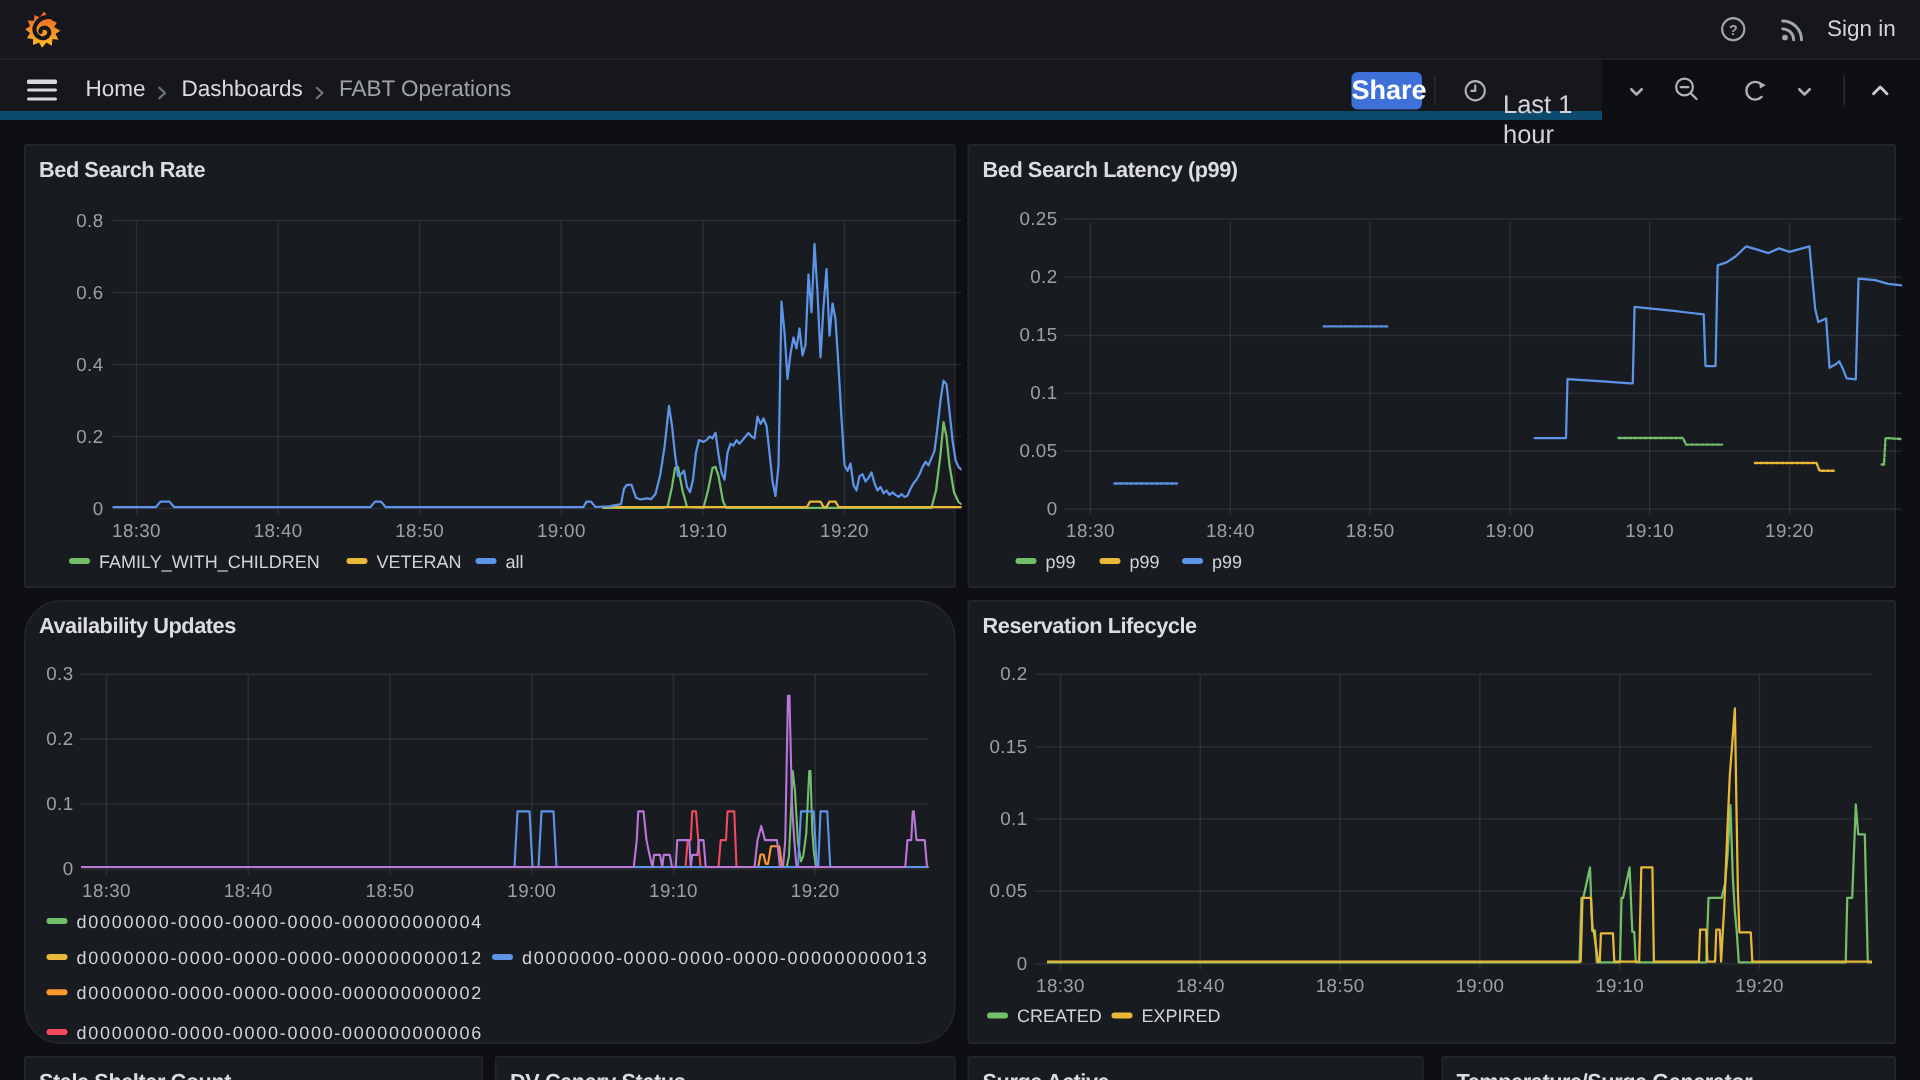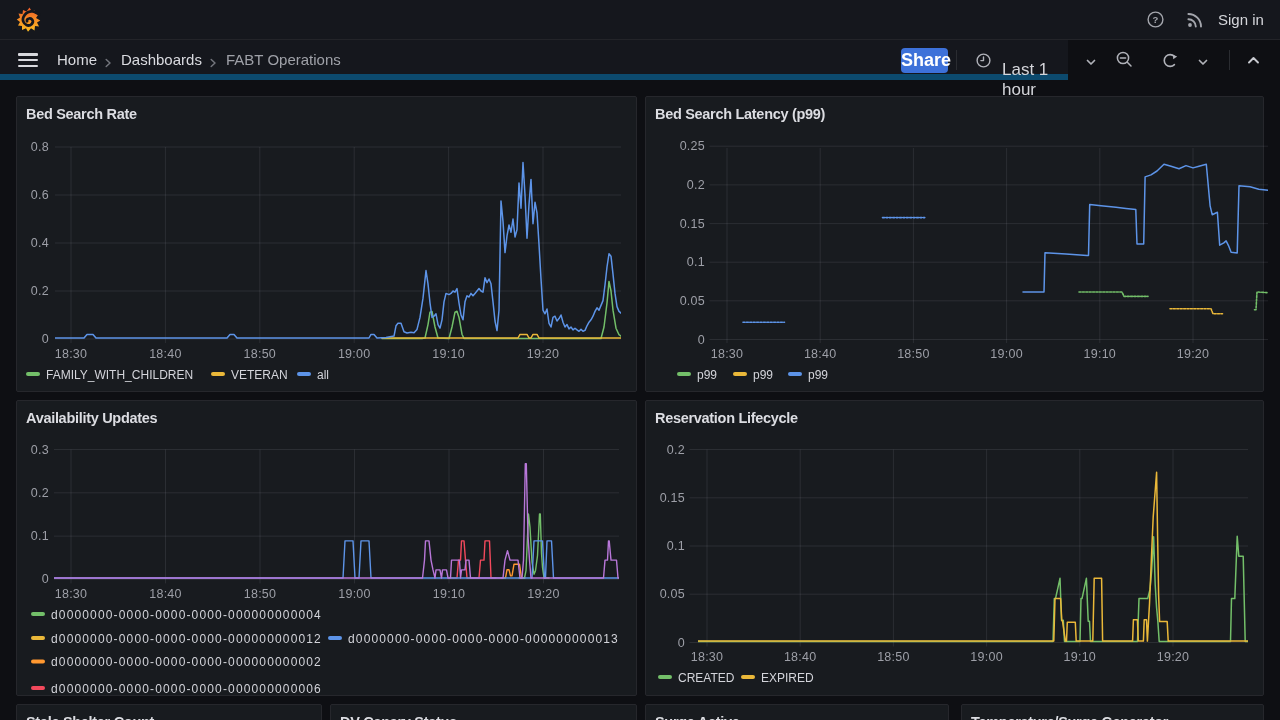--- a/index.html
+++ b/index.html
@@ -68,21 +68,21 @@
 </svg></div>
   <div class="abs" style="left:1197px;top:14px;"><svg width="12" height="12" viewBox="0 0 12 12">
         <path d="M2.5 4.5 L6 8 L9.5 4.5" fill="none" stroke="#b0b2b9" stroke-width="1.7" stroke-linecap="round" stroke-linejoin="round"></path>
       </svg></div>
   <div class="abs" style="left:1229px;top:10px;width:1px;height:20px;background:#2a2c31;"></div>
   <div class="abs" style="left:1246px;top:12.5px;"><svg width="15" height="15" viewBox="0 0 15 15">
         <path d="M3 9.5 L7.5 5 L12 9.5" fill="none" stroke="#c9cbd1" stroke-width="1.9" stroke-linecap="round" stroke-linejoin="round"></path>
       </svg></div>
 </div>
 
-<div class="panel" style="left:16px;top:96px;width:621px;height:296px;">
+<div class="panel" style="left:16px;top:96px;width:621px;height:296px;padding-left:20px;">
   <div class="ptitle">Bed Search Rate</div><svg width="621" height="296" viewBox="0 0 621 296">
       <defs>
         <clipPath id="c1">
           <rect x="38" y="40" width="566" height="203"></rect>
         </clipPath>
       </defs>
       <line x1="38" y1="242.0" x2="604" y2="242.0" stroke="rgba(204,204,220,0.11)" stroke-width="1"></line>
       <line x1="38" y1="194.0" x2="604" y2="194.0" stroke="rgba(204,204,220,0.11)" stroke-width="1"></line>
       <line x1="38" y1="146.0" x2="604" y2="146.0" stroke="rgba(204,204,220,0.11)" stroke-width="1"></line>
       <line x1="38" y1="98.0" x2="604" y2="98.0" stroke="rgba(204,204,220,0.11)" stroke-width="1"></line>
@@ -157,21 +157,21 @@
         <polyline points="357.0,195.0 378.0,195.0 379.0,155.7 400.0,157.1 421.0,158.6 422.5,158.6 423.7,107.6 435.0,108.8 450.0,110.3 460.0,111.5 469.8,112.6 471.0,147.0 477.7,147.0 479.1,79.9 485.0,77.9 491.0,74.0 498.0,67.3 505.0,69.3 513.0,71.7 520.0,68.6 527.0,70.9 533.0,69.3 540.3,67.3 544.1,108.8 546.2,117.7 551.4,115.3 553.7,148.2 557.8,145.9 560.1,143.9 562.5,148.6 565.1,155.2 571.2,155.9 573.0,88.7 584.1,89.8 592.8,92.2 602.0,93.3" fill="none" stroke="#5d94e8" stroke-width="1.5" stroke-opacity="1.0" stroke-linejoin="round" stroke-linecap="round"></polyline>
       </g>
       <rect x="11" y="275" width="14" height="4" rx="2" fill="#73bf69"></rect>
       <text x="31" y="281.5" font-size="12" fill="#d3d4da">p99</text>
       <rect x="67" y="275" width="14" height="4" rx="2" fill="#eab839"></rect>
       <text x="87" y="281.5" font-size="12" fill="#d3d4da">p99</text>
       <rect x="122" y="275" width="14" height="4" rx="2" fill="#5d94e8"></rect>
       <text x="142" y="281.5" font-size="12" fill="#d3d4da">p99</text>
     </svg>
 </div>
-<div class="panel" style="left:16px;top:400px;width:621px;height:296px;">
+<div class="panel" style="left:16px;top:400px;width:621px;height:296px;border-radius:25px;">
   <div class="ptitle">Availability Updates</div><svg width="621" height="296" viewBox="0 0 621 296">
       <defs>
         <clipPath id="c3">
           <rect x="37" y="40" width="565" height="140"></rect>
         </clipPath>
       </defs>
       <line x1="37" y1="178.4" x2="602" y2="178.4" stroke="rgba(204,204,220,0.11)" stroke-width="1"></line>
       <line x1="37" y1="135.1" x2="602" y2="135.1" stroke="rgba(204,204,220,0.11)" stroke-width="1"></line>
       <line x1="37" y1="91.8" x2="602" y2="91.8" stroke="rgba(204,204,220,0.11)" stroke-width="1"></line>
       <line x1="37" y1="48.5" x2="602" y2="48.5" stroke="rgba(204,204,220,0.11)" stroke-width="1"></line>

